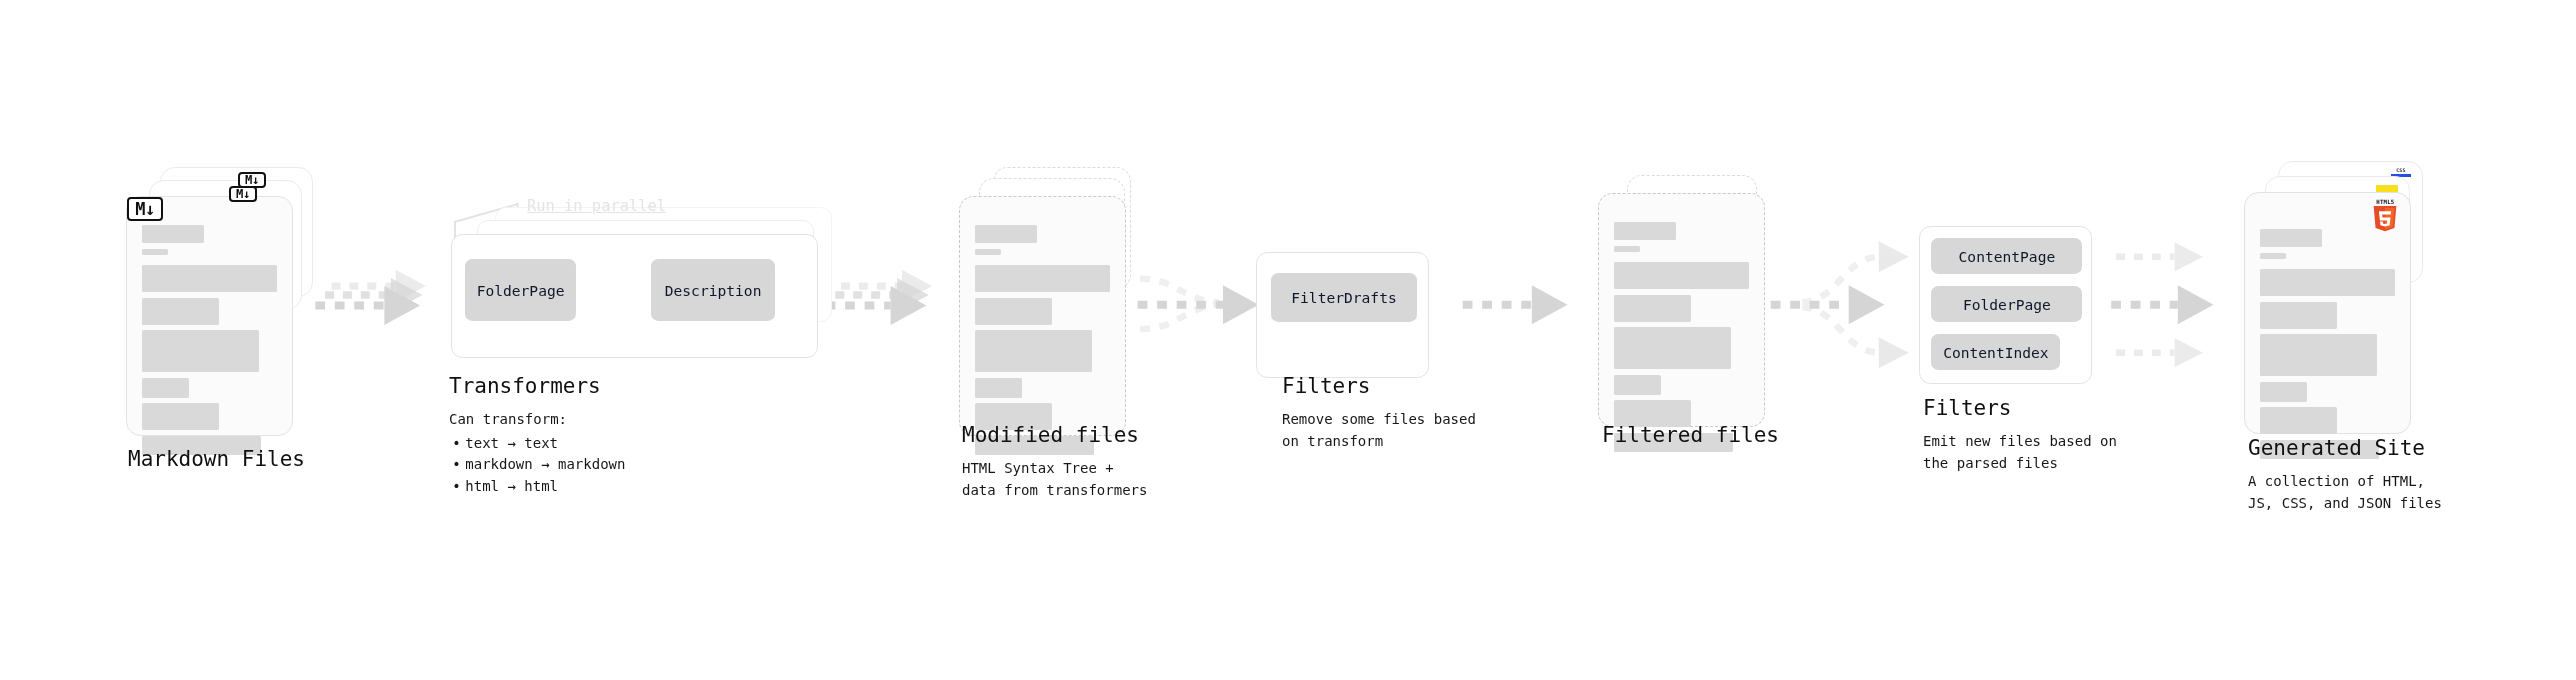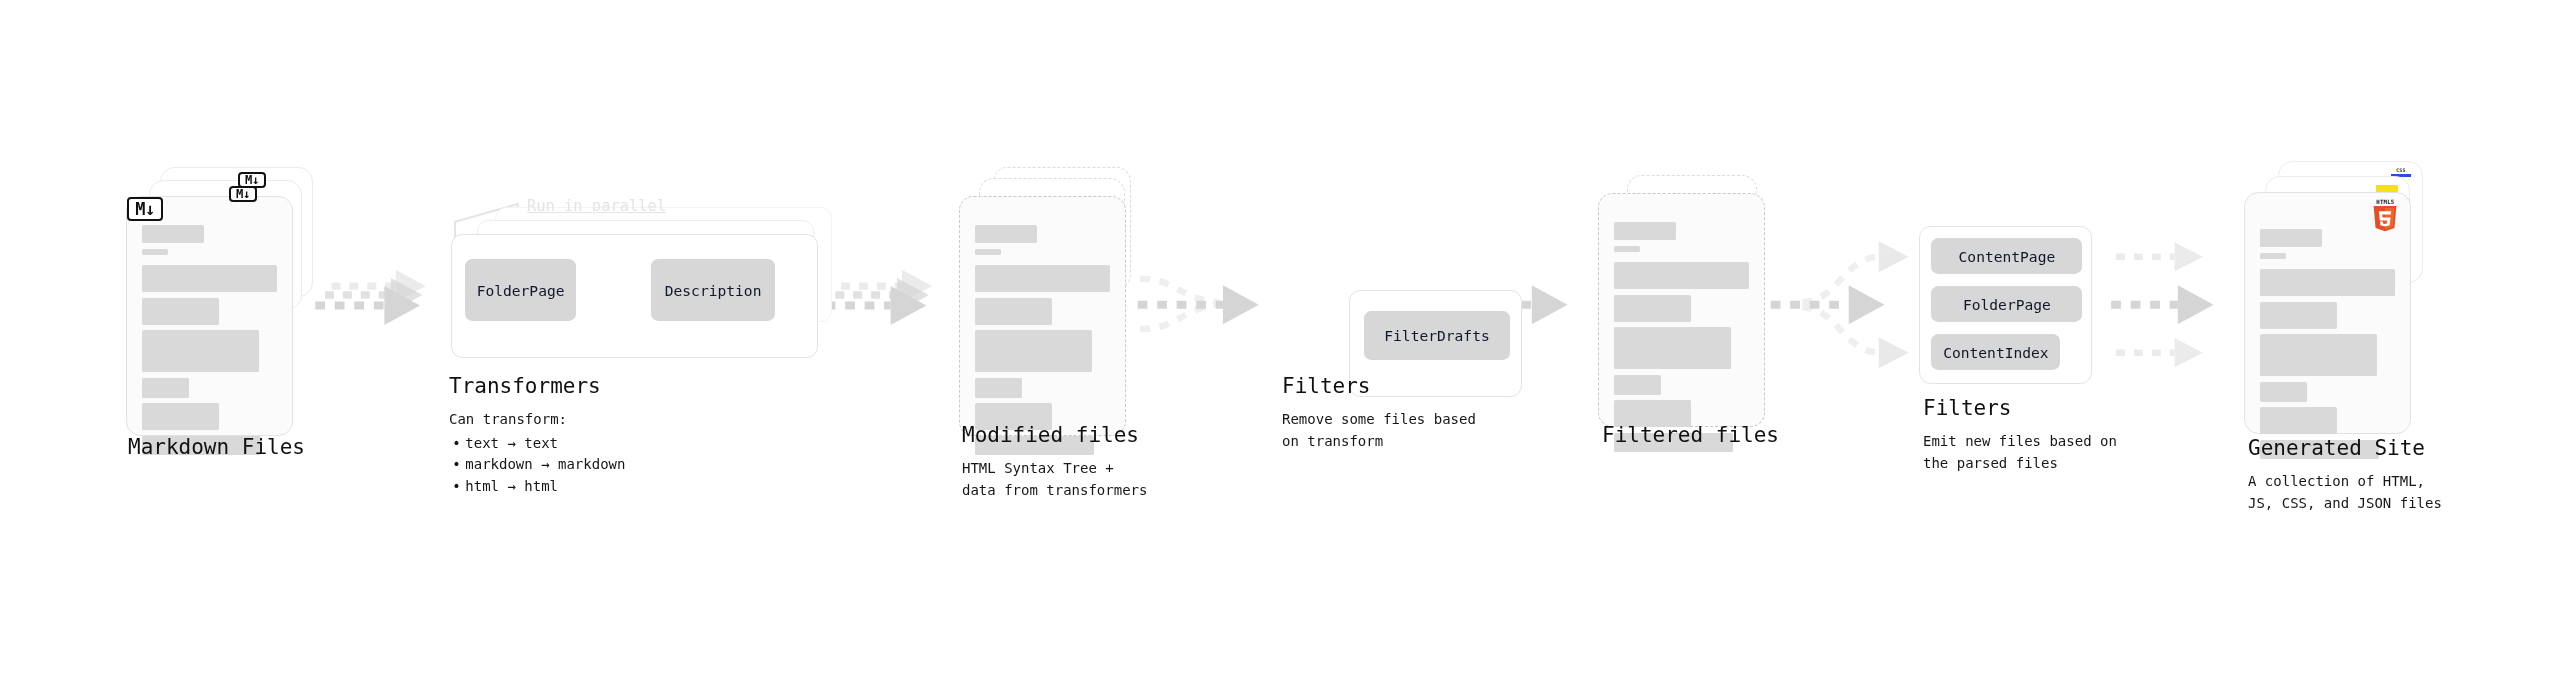--- a/index.html
+++ b/index.html
@@ -267,21 +267,21 @@
           <div class="sk" style="width: 35%; height: 19.5px;"></div>
           <div class="sk" style="width: 57%; height: 27px;"></div>
           <div class="sk" style="width: 88%; height: 19.5px;"></div>
         </div>
     </div>
   </div>
 
   <div class="md-badge" style="position:absolute; left:238px; top:172px; width:28px; height:16.3px; font-size:12.2px; border-width:2.4px; z-index:1;">M↓</div>
   <div class="md-badge" style="position:absolute; left:229px; top:186px; width:28px; height:16.3px; font-size:12.2px; border-width:2.4px; z-index:1;">M↓</div>
 
-  <div class="caption" style="left:128px; top:436px;">
+  <div class="caption" style="left:128px; top:448px;">
     <div class="title">Markdown Files</div>
   </div>
 
   <div class="node" style="left:443px; top:207px; width:406px; height:150px;">
 
     <div class="panel p2" style="left:52px; top:0px; width:337px; height:115px;">
       <div class="chip g2" style="left:28.4px; top:26px; width:104px; height:57px;"></div>
       <div class="chip g2" style="left:182px; top:26px; width:111px; height:57px;"></div>
     </div>
     <div class="panel p1" style="left:34px; top:13px; width:337px; height:115px;">
@@ -327,21 +327,21 @@
   </div>
 
   <div class="caption" style="left:962px; top:424px;">
     <div class="title">Modified files</div>
     <div class="sub">
       <div class="row">HTML Syntax Tree +</div>
       <div class="row">data from transformers</div>
     </div>
   </div>
 
-  <div class="panel p0" style="left:1349px; top:252px; width:173px; height:107px;margin-top:38px;">
+  <div class="panel p0" style="left:1256px; top:252px; width:173px; height:126px;">
     <div class="chip" style="left:14px; top:20.3px; width:146px; height:49px;">FilterDrafts</div>
   </div>
 
   <div class="caption" style="left:1282px; top:375px;">
     <div class="title">Filters</div>
     <div class="sub">
       <div class="row">Remove some files based</div>
       <div class="row">on transform</div>
     </div>
   </div>

